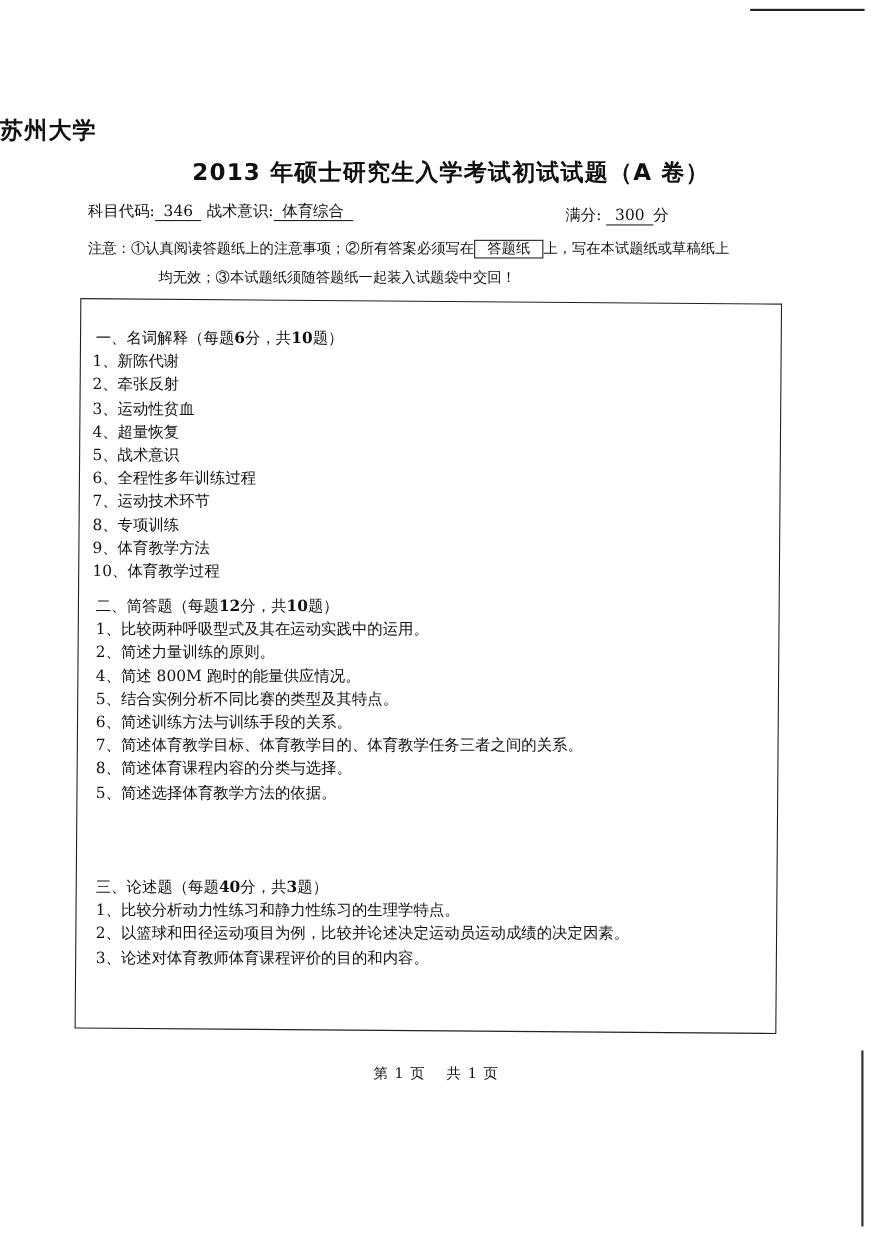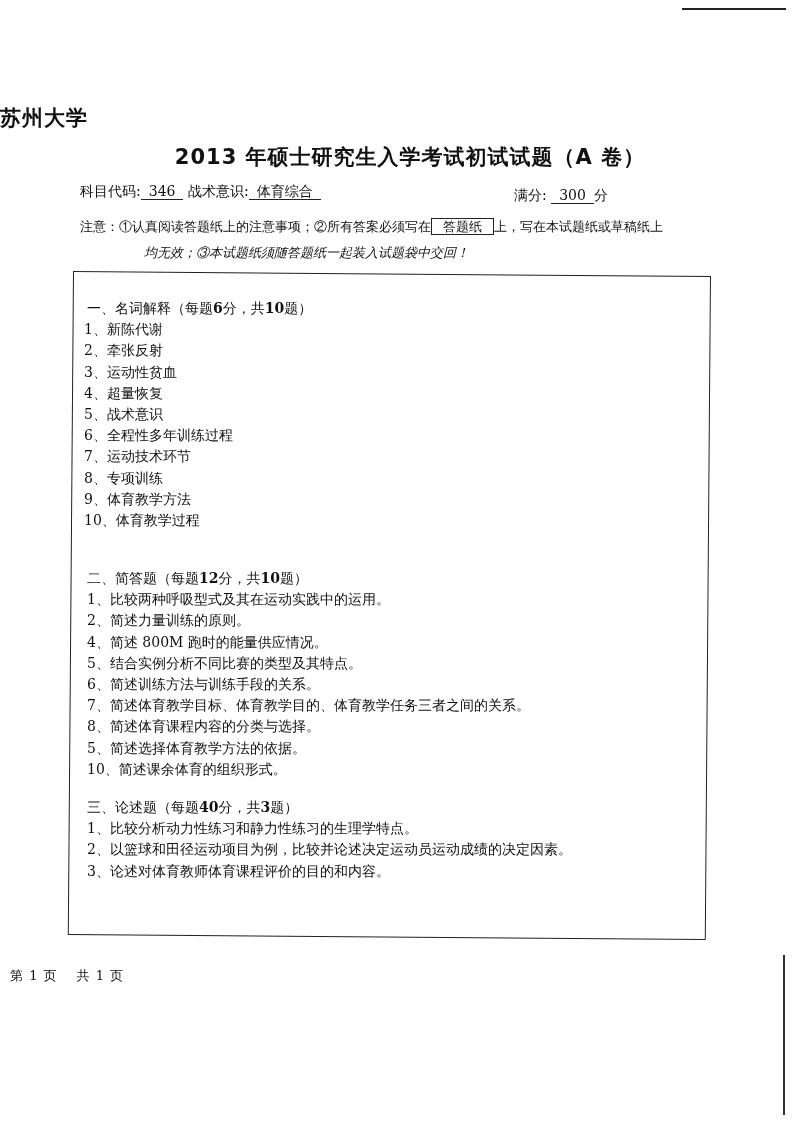--- a/index.html
+++ b/index.html
@@ -10,28 +10,28 @@
   .scan-top { position: absolute; left: 682px; top: 8px; width: 104px; height: 2px; background: #222; }
   .scan-right { position: absolute; left: 783px; top: 955px; width: 2px; height: 160px; background: #333; }
   .uni { position: absolute; left: 0; width: 792px; top: 104px; text-align: left;
          font-family: "DejaVu Sans", "Liberation Sans", sans-serif; font-weight: bold; font-size: 21px; letter-spacing: 1px; }
   .exam-title { position: absolute; left: 0; width: 820px; top: 143px; text-align: center;
          font-family: "DejaVu Sans", "Liberation Sans", sans-serif; font-weight: bold; font-size: 21px; letter-spacing: 1px; }
   .meta { position: absolute; top: 183px; font-size: 14px; }
   .meta .u { display: inline-block; border-bottom: 1px solid #222; padding: 0 8px; line-height: 16px; }
   .notice { position: absolute; left: 90px; top: 214px; width: 640px; font-size: 13px; line-height: 26px; }
   .notice .boxed { border: 1px solid #222; padding: 0 11px; }
-  .notice .l2 { padding-left: 54px; font-style: italic; }
+  .notice .l2 { padding-left: 54px; }
   .qbox { position: absolute; left: 73px; top: 271px; width: 636px; height: 662px;
           border: 1.3px solid #222; transform: rotate(0.45deg); transform-origin: top left; }
   .section { position: absolute; left: 87px; font-size: 14px; line-height: 21.2px; }
   .section .head { font-weight: normal; }
   .section .head b { font-weight: bold; }
   .section .item { white-space: nowrap; }
-  .footer { position: absolute; top: 967px; left: 0; width: 792px; font-size: 13px; word-spacing: 2px; }
+  .footer { position: absolute; top: 967px; left: 0; width: 792px; text-align: center; font-size: 13px; word-spacing: 2px; }
   .footer span { margin: 0 10px; }
 </style>
 </head>
 <body>
 
 <div class="scan-top"></div>
 <div class="scan-right"></div>
 
 <div class="uni">苏州大学</div>
 <div class="exam-title">2013 年硕士研究生入学考试初试试题（A 卷）</div>
@@ -61,31 +61,30 @@
   <div class="item" style="margin-left:-3px">3、运动性贫血</div>
   <div class="item" style="margin-left:-3px">4、超量恢复</div>
   <div class="item" style="margin-left:-3px">5、战术意识</div>
   <div class="item" style="margin-left:-3px">6、全程性多年训练过程</div>
   <div class="item" style="margin-left:-3px">7、运动技术环节</div>
   <div class="item" style="margin-left:-3px">8、专项训练</div>
   <div class="item" style="margin-left:-3px">9、体育教学方法</div>
   <div class="item" style="margin-left:-3px">10、体育教学过程</div>
 </div>
 
-<div class="section" style="top:568px;">
+<div class="section" style="top:541px;">
   <div class="head"><span>二、简答题（每题</span><b>12</b><span>分，共</span><b>10</b><span>题）</span></div>
   <div class="item">1、比较两种呼吸型式及其在运动实践中的运用。</div>
   <div class="item">2、简述力量训练的原则。</div>
   <div class="item">4、简述 800M 跑时的能量供应情况。</div>
   <div class="item">5、结合实例分析不同比赛的类型及其特点。</div>
   <div class="item">6、简述训练方法与训练手段的关系。</div>
   <div class="item">7、简述体育教学目标、体育教学目的、体育教学任务三者之间的关系。</div>
   <div class="item">8、简述体育课程内容的分类与选择。</div>
   <div class="item">5、简述选择体育教学方法的依据。</div>
-  <div class="item">10、简述课余体育的组织形式。</div>
 </div>
 
 <div class="section" style="top:797px;">
   <div class="head"><span>三、论述题（每题</span><b>40</b><span>分，共</span><b>3</b><span>题）</span></div>
   <div class="item">1、比较分析动力性练习和静力性练习的生理学特点。</div>
   <div class="item">2、以篮球和田径运动项目为例，比较并论述决定运动员运动成绩的决定因素。</div>
   <div class="item">3、论述对体育教师体育课程评价的目的和内容。</div>
 </div>
 
 <div class="footer">

